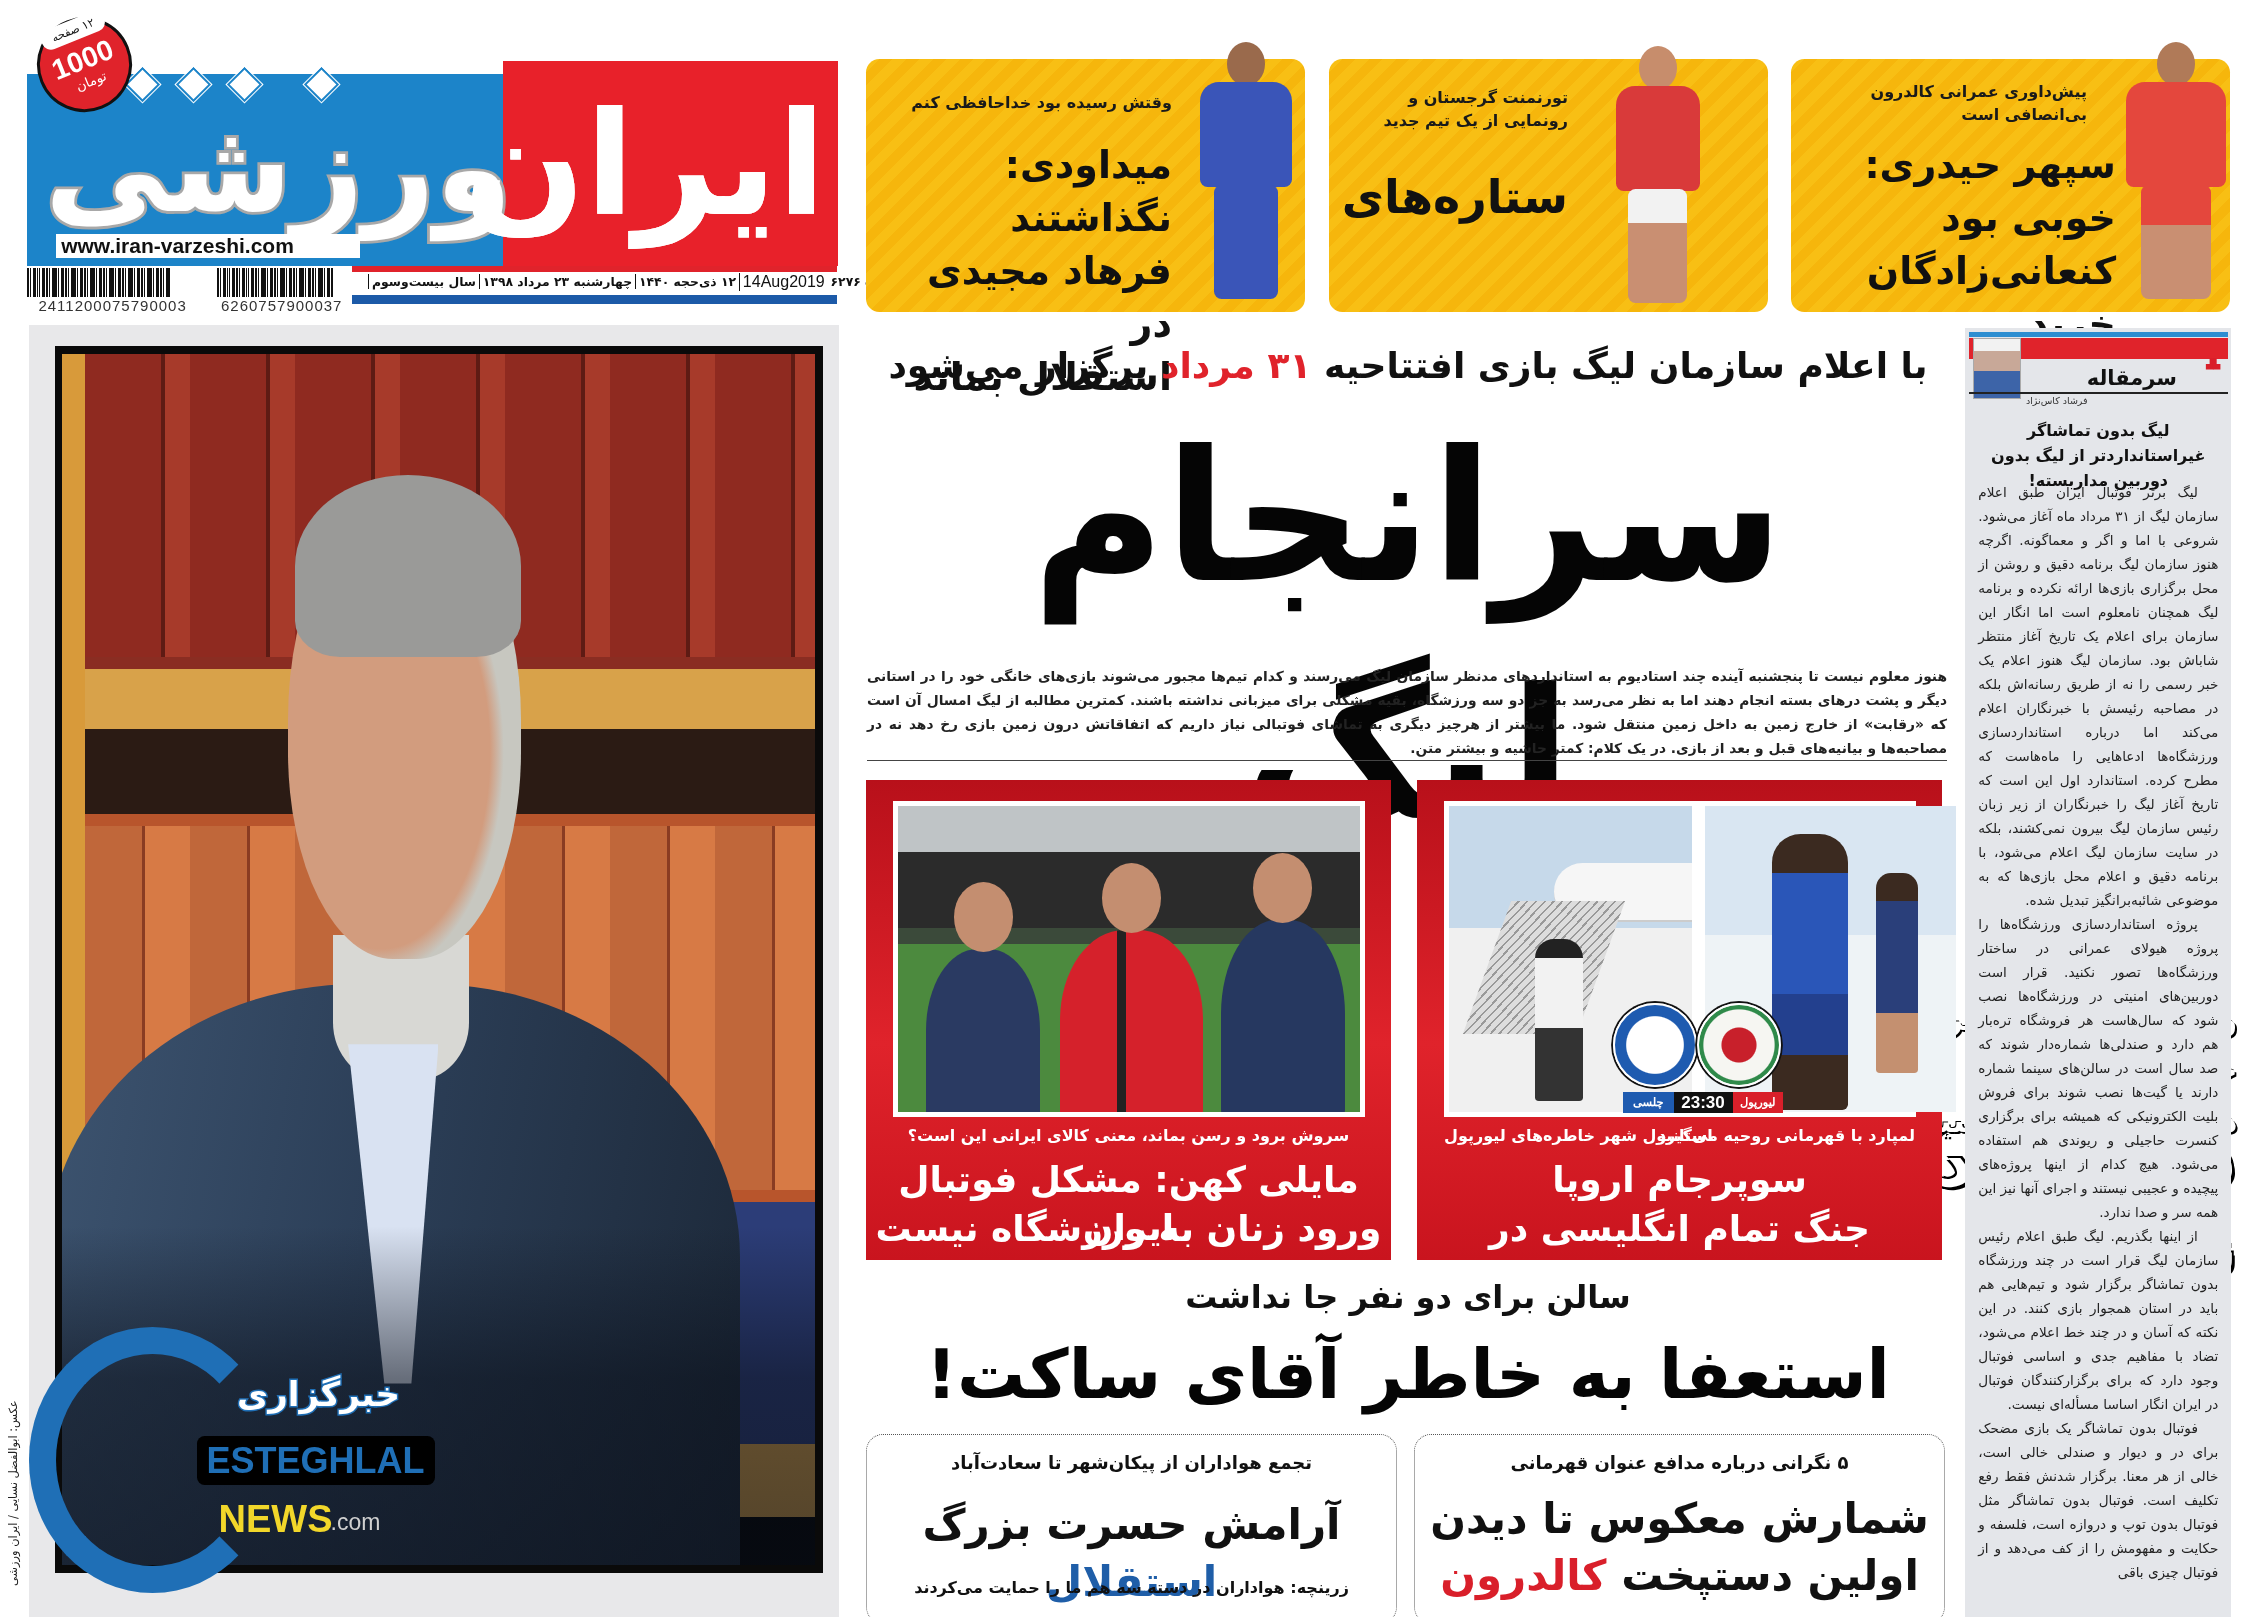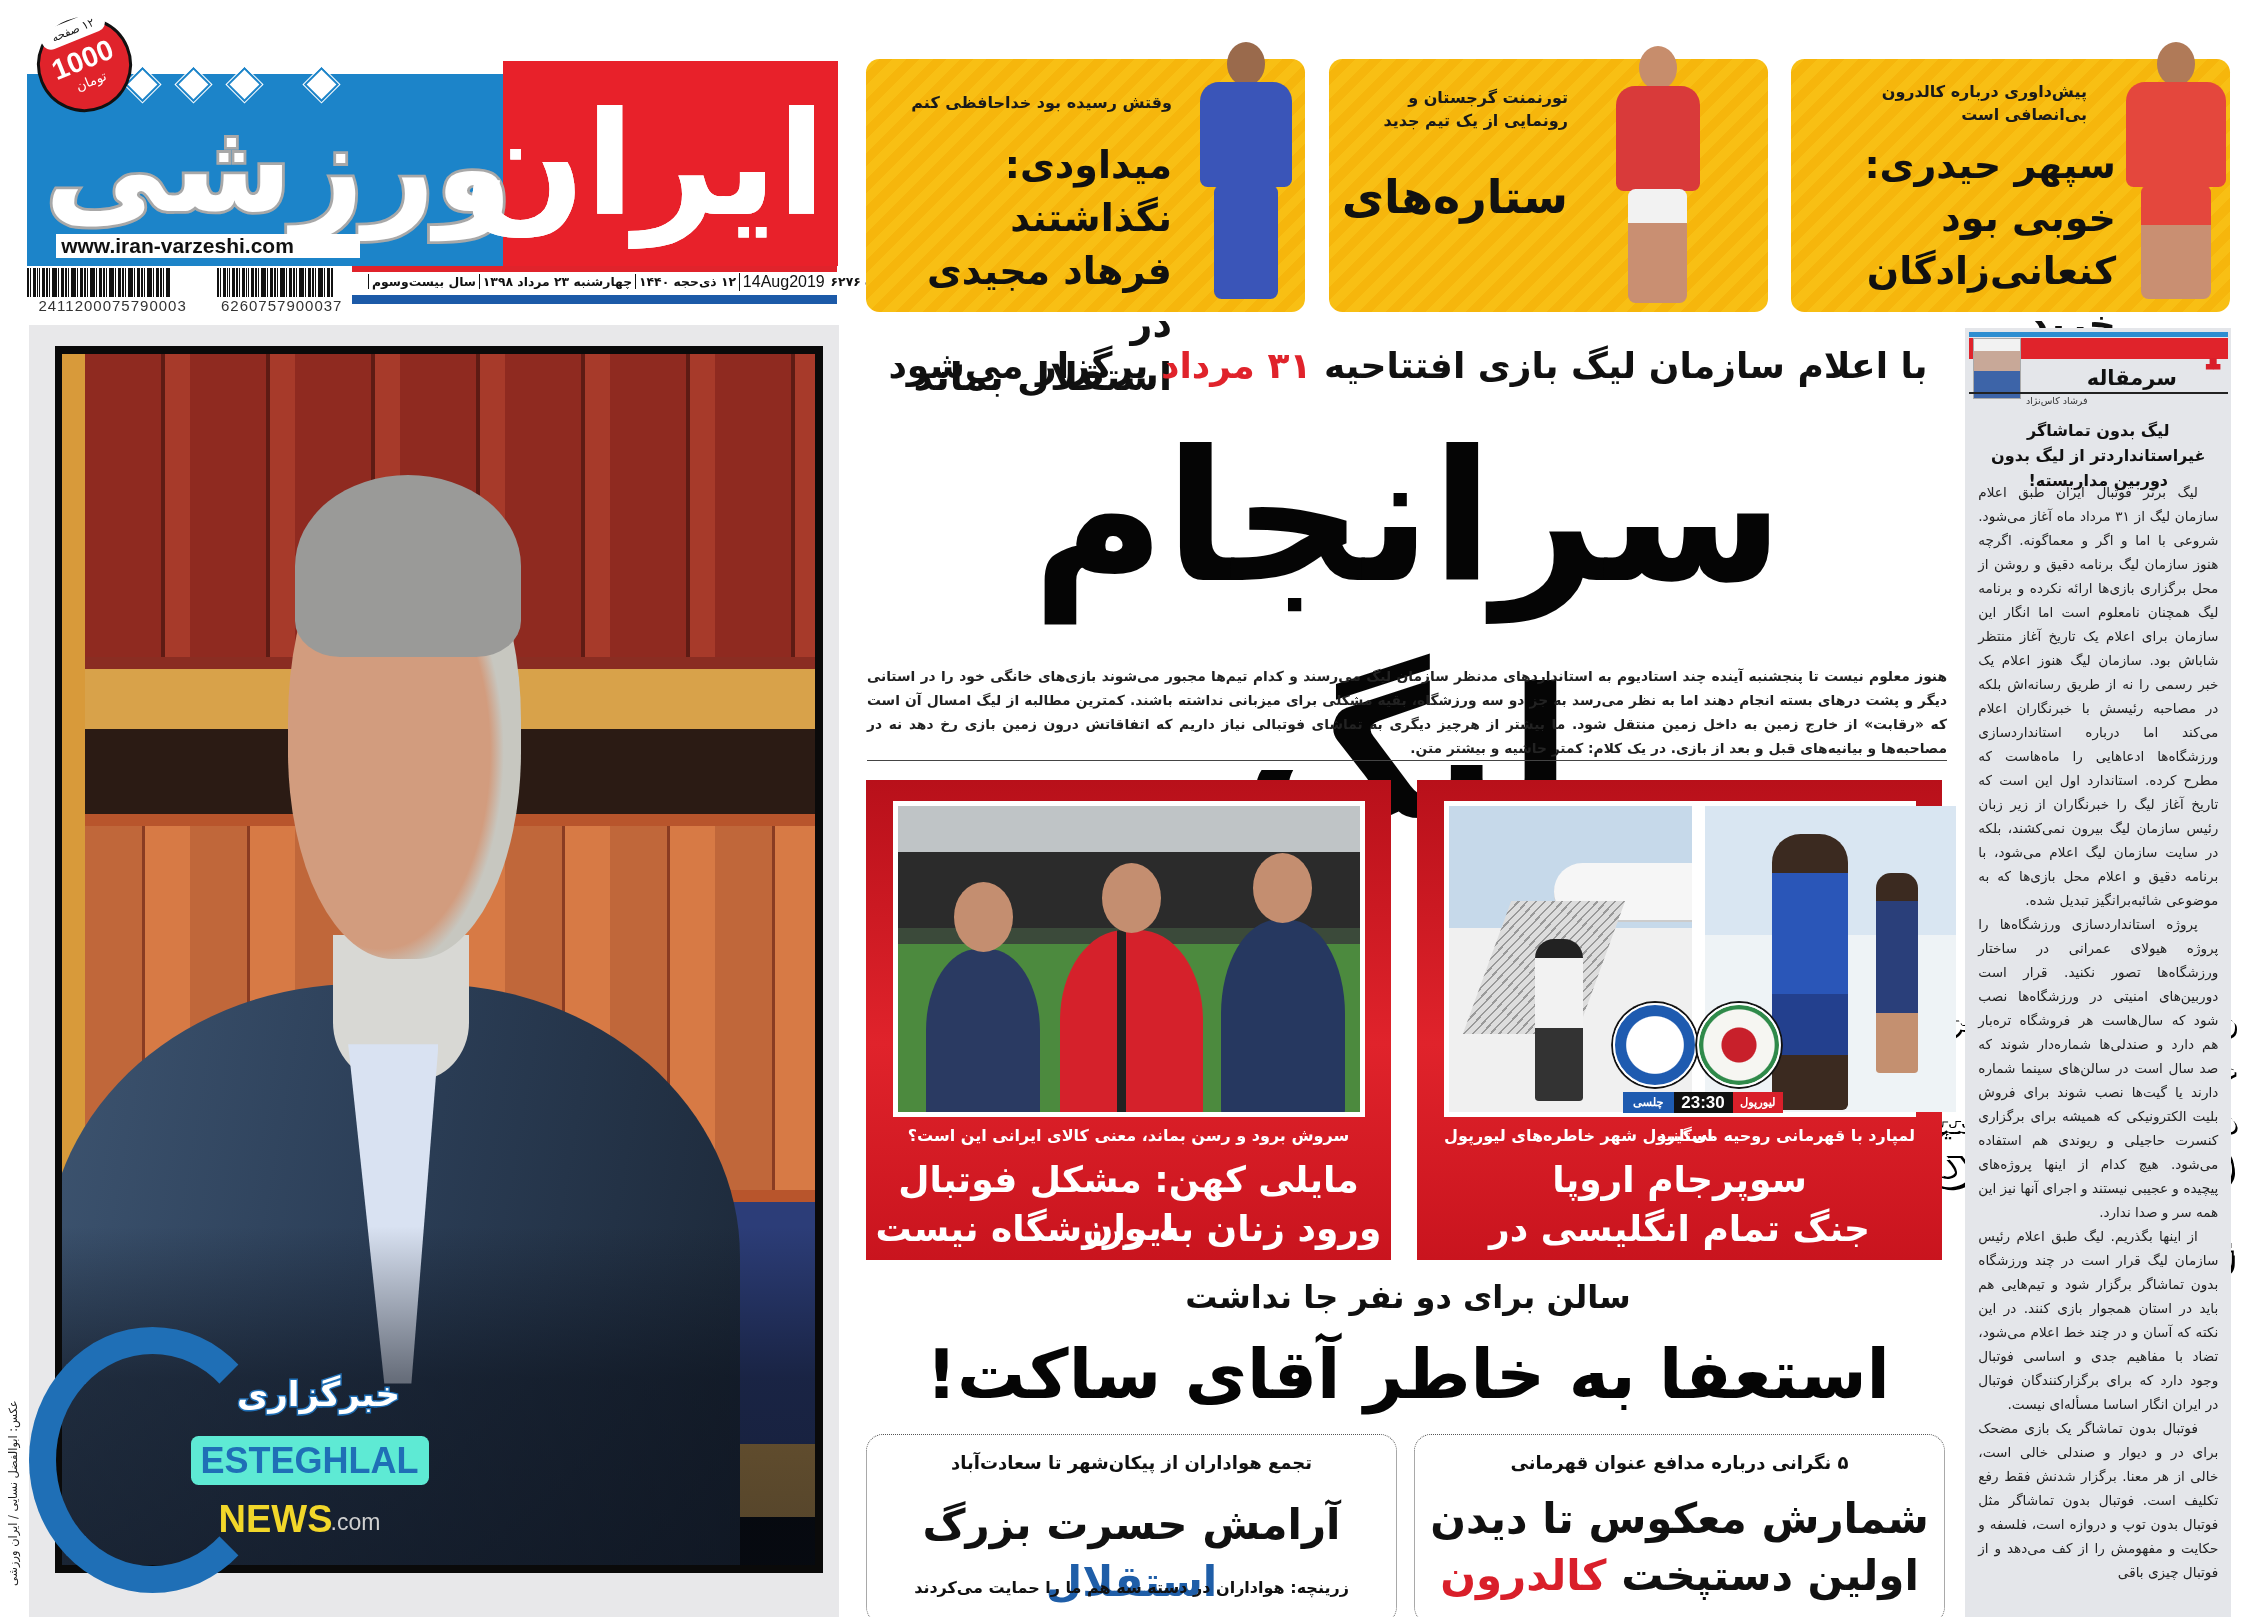--- a/index.html
+++ b/index.html
@@ -64,21 +64,21 @@
   #man .hair { position: absolute; left: 31%; top: 10%; width: 30%; height: 15%; background: #9a9a98; border-radius: 50% 50% 20% 20%; }
   #photo-overlay { position: absolute; left: 0; right: 0; bottom: 0; height: 28%; background: linear-gradient(180deg, rgba(0,0,0,0) 0%, rgba(10,15,25,0.55) 45%, rgba(10,15,25,0.65) 100%); }
   #feature-kicker { position: absolute; right: 28.5px; top: 994px; width: 666px; font-size: 32px; font-weight: bold; line-height: 51px; color: #fff; direction: rtl; text-align: right; text-shadow: 1.9px 1.9px 0 #000, -1px -1px 0 #000; }
   #feature-title { position: absolute; right: 28.5px; top: 1120px; width: 742px; font-size: 67px; font-weight: bold; line-height: 86px; color: #fff; direction: rtl; text-align: right; text-shadow: 2.9px 2.9px 0 #000, -1.9px -1.9px 0 #000, 1.9px -1.9px 0 #000, -1.9px 1.9px 0 #000; }
   #photo-credit { position: absolute; left: -23px; top: 1075px; width: 19px; height: 209px; writing-mode: vertical-rl; transform: rotate(180deg); font-size: 11.4px; color: #222; white-space: nowrap; direction: rtl; }
 
   
   #watermark { position: absolute; left: 28.5px; top: 1317px; width: 399px; height: 285px; }
   #wm-ring { position: absolute; left: 0; top: 9.5px; width: 247px; height: 266px; border-radius: 50%; border: 27px solid #1f6fb6; border-right-color: transparent; background: transparent; }
   #wm-fa { position: absolute; left: 190px; top: 57px; width: 200px; font-size: 34px; font-weight: bold; color: #fff; text-align: center; -webkit-text-stroke: 2.9px #1f6fb6; paint-order: stroke fill; direction: rtl; }
-  #wm-en { position: absolute; left: 162px; top: 119px; width: 238px; height: 49px; background: #5eead4; border-radius: 7.6px; font-family: "Liberation Sans", sans-serif; font-size: 36px; font-weight: bold; color: #1f6fb6; text-align: center; line-height: 49px; }
+  #wm-en { position: absolute; left: 168px; top: 119px; width: 238px; height: 49px; background: #000000; border-radius: 7.6px; font-family: "Liberation Sans", sans-serif; font-size: 36px; font-weight: bold; color: #1f6fb6; text-align: center; line-height: 49px; }
   #wm-news { position: absolute; left: 190px; top: 181px; font-family: "Liberation Sans", sans-serif; font-size: 38px; font-weight: bold; color: #f2d72a; }
   #wm-com { position: absolute; left: 302px; top: 192px; font-family: "Liberation Sans", sans-serif; font-size: 23px; color: #d0d0d0; }
 
   
   #center-kicker { position: absolute; left: 866px; top: 342px; width: 1084px; text-align: center; direction: rtl; font-size: 36px; font-weight: bold; line-height: 48px; }
   #center-kicker .red { color: #e0232b; }
   #main-headline { position: absolute; left: 866px; top: 399px; width: 1084px; text-align: center; direction: rtl; font-size: 181px; font-weight: bold; line-height: 238px; letter-spacing: -5.7px; color: #050505; }
   #lead { position: absolute; left: 867px; top: 664px; width: 1080px; direction: rtl; text-align: justify; font-size: 13.8px; line-height: 24px; font-weight: bold; color: #222; }
   #lead p { border-bottom: 1px solid #444; }
 
@@ -157,21 +157,21 @@
       <span>چهارشنبه ۲۳ مرداد ۱۳۹۸</span>
       <span>۱۲ ذی‌حجه ۱۴۴۰</span>
       <span style="font-family:'Liberation Sans',sans-serif;font-weight:normal;font-size:16px">14Aug2019</span>
       <span>شماره ۶۲۷۶</span>
     </div>
     <div class="blue-line"></div>
   </div>
 </div>
 
 <div class="teaser" style="left:1791px">
-  <div class="kicker" style="right:143px;width:228px;top:21px">پیش‌داوری درباره کالدرون بی‌انصافی است</div>
+  <div class="kicker" style="right:143px;width:228px;top:21px">پیش‌داوری عمرانی کالدرون بی‌انصافی است</div>
   <div class="title" style="right:114px;top:80px;width:323px">
     <div>سپهر حیدری:</div>
     <div>خوبی بود</div>
     <div>کنعانی‌زادگان خرید</div>
   </div>
   <div class="player" style="left:323px;top:-17px;width:124px;height:285px">
     <div class="head"></div>
     <div class="torso" style="background:#e4473d"></div>
     <div class="legs" style="background:linear-gradient(180deg,#e4473d 0 35%,#c98f72 35% 100%)"></div>
   </div>

